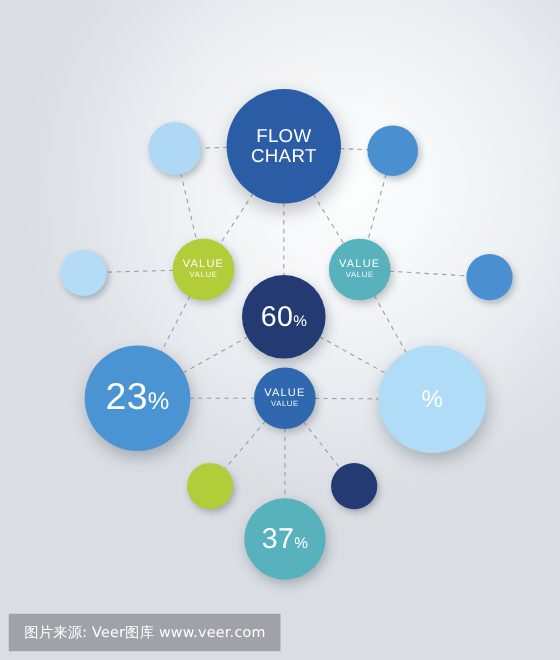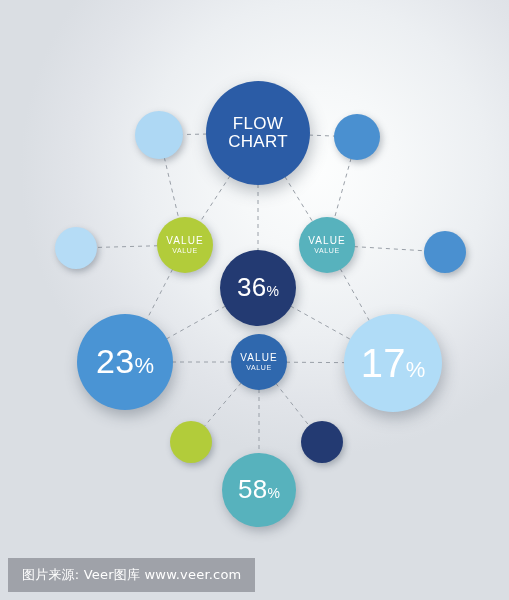--- a/index.html
+++ b/index.html
@@ -116,45 +116,44 @@
         <div class="lbl-sub" style="font-size: 7px;">VALUE</div>
       </div>
       <div class="node value-label" style="left: 299px; top: 217px; width: 56px; height: 56px; background: rgb(87, 178, 189); box-shadow: rgba(60, 70, 85, 0.34) 2px 3px 8px;">
         <div class="lbl-main" style="font-size: 10px;">VALUE</div>
         <div class="lbl-sub" style="font-size: 7px;">VALUE</div>
       </div>
       <div class="node" style="left: 55px; top: 227px; width: 42px; height: 42px; background: rgb(181, 220, 246); box-shadow: rgba(60, 70, 85, 0.34) 2px 3px 6px;"></div>
       <div class="node" style="left: 424px; top: 231px; width: 42px; height: 42px; background: rgb(74, 144, 208); box-shadow: rgba(60, 70, 85, 0.34) 2px 3px 6px;"></div>
       <div class="node" style="left: 220px; top: 250px; width: 76px; height: 76px; background: rgb(35, 58, 114); box-shadow: rgba(60, 70, 85, 0.34) 2px 5px 11px;">
         <div class="pct">
-          <span class="lbl-main" style="font-size: 26px;">36</span>
+          <span class="lbl-main" style="font-size: 26px;">60</span>
           <span class="sign" style="font-size: 14px;">%</span>
         </div>
       </div>
       <div class="node" style="left: 77px; top: 314px; width: 96px; height: 96px; background: rgb(74, 148, 212); box-shadow: rgba(60, 70, 85, 0.34) 2px 6px 14px;">
         <div class="pct">
           <span class="lbl-main" style="font-size: 34px;">23</span>
           <span class="sign" style="font-size: 22px;">%</span>
         </div>
       </div>
       <div class="node value-label" style="left: 231px; top: 334px; width: 56px; height: 56px; background: rgb(47, 104, 174); box-shadow: rgba(60, 70, 85, 0.34) 2px 3px 8px;">
         <div class="lbl-main" style="font-size: 10px;">VALUE</div>
         <div class="lbl-sub" style="font-size: 7px;">VALUE</div>
       </div>
       <div class="node" style="left: 344px; top: 314px; width: 98px; height: 98px; background: rgb(176, 220, 247); box-shadow: rgba(60, 70, 85, 0.34) 2px 6px 15px;">
         <div class="pct">
-          <span class="lbl-main" style="font-size: 40px;">17</span>
           <span class="sign" style="font-size: 22px;">%</span>
         </div>
       </div>
       <div class="node" style="left: 170px; top: 421px; width: 42px; height: 42px; background: rgb(178, 204, 58); box-shadow: rgba(60, 70, 85, 0.34) 2px 3px 6px;"></div>
       <div class="node" style="left: 301px; top: 421px; width: 42px; height: 42px; background: rgb(35, 58, 114); box-shadow: rgba(60, 70, 85, 0.34) 2px 3px 6px;"></div>
       <div class="node" style="left: 222px; top: 453px; width: 74px; height: 74px; background: rgb(87, 178, 189); box-shadow: rgba(60, 70, 85, 0.34) 2px 4px 11px;">
         <div class="pct">
-          <span class="lbl-main" style="font-size: 26px;">58</span>
+          <span class="lbl-main" style="font-size: 26px;">37</span>
           <span class="sign" style="font-size: 14px;">%</span>
         </div>
       </div>
     </div>
 
   <div id="watermark">
     <span>图片来源: Veer图库 www.veer.com</span>
   </div>
 </div>
 

